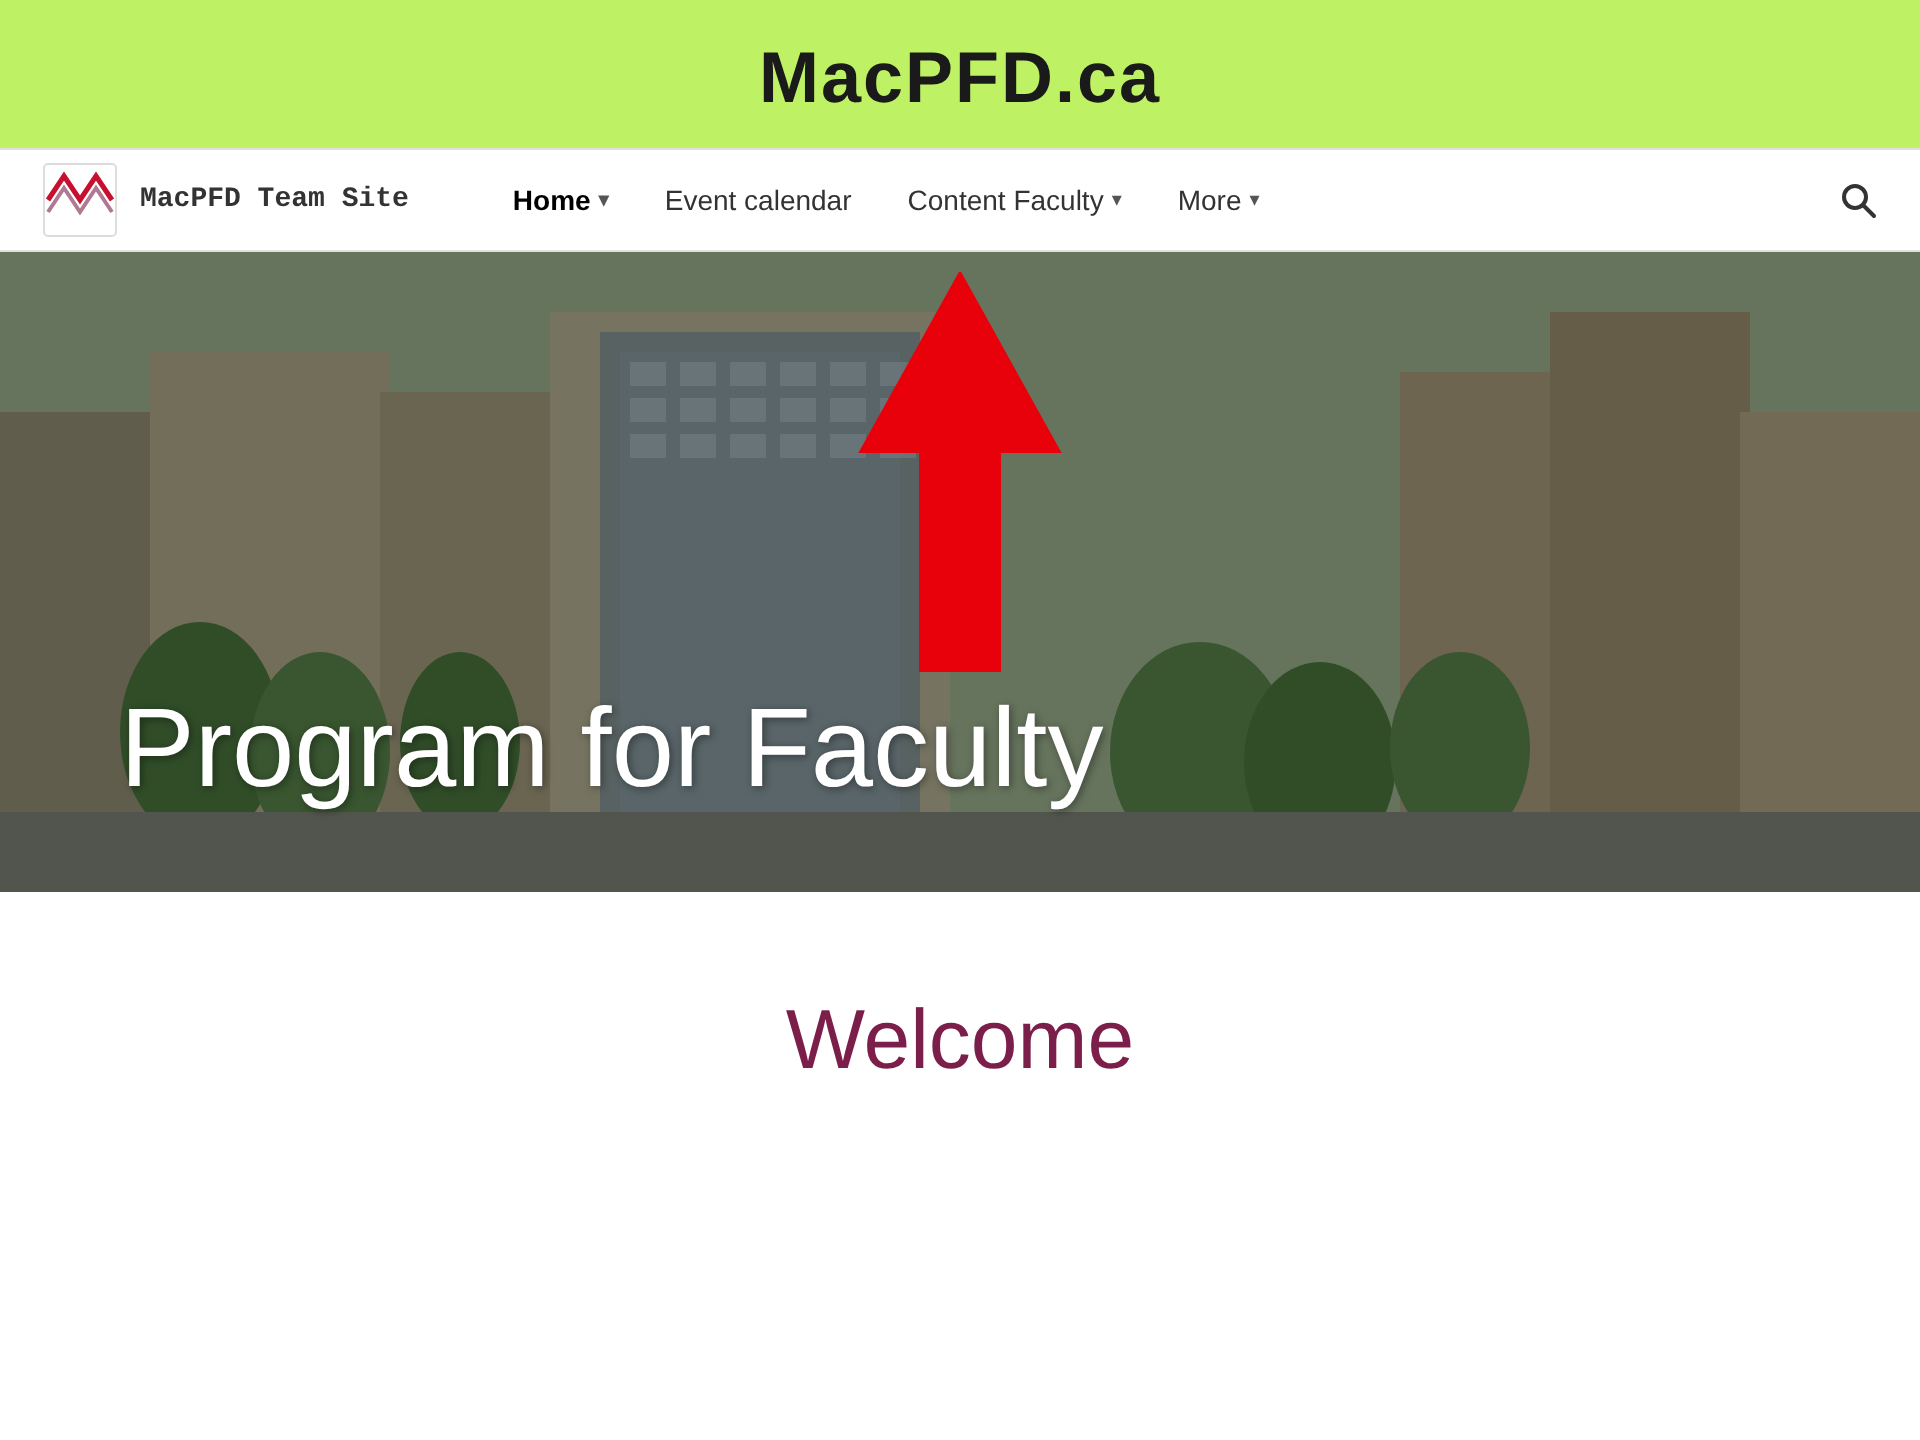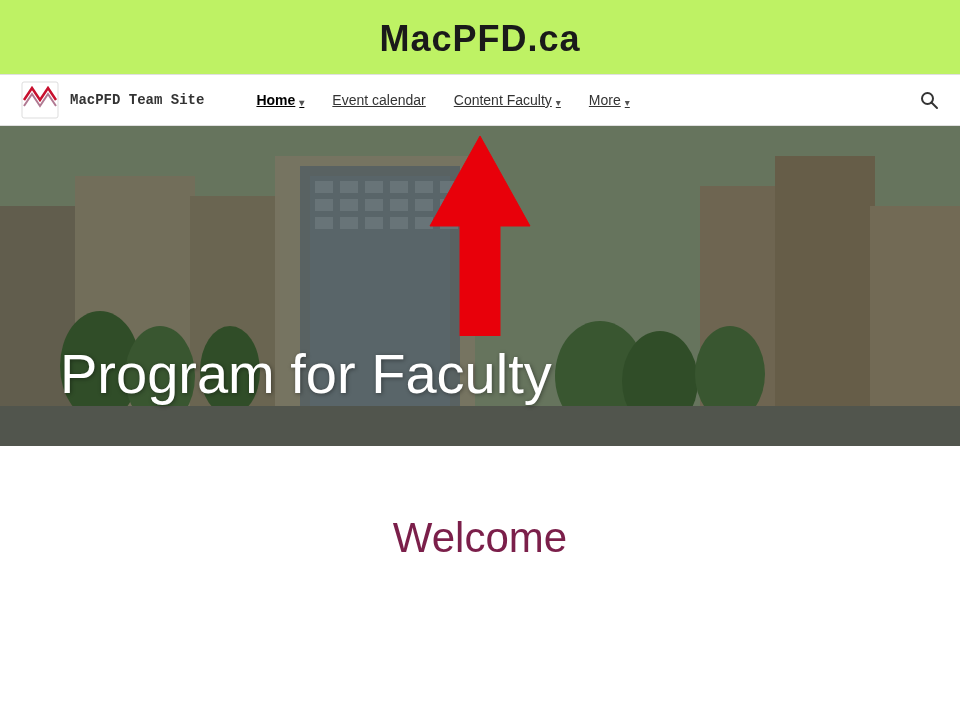--- a/index.html
+++ b/index.html
@@ -50,24 +50,23 @@
       align-items: center;
       gap: 4px;
       flex: 1;
     }
     .nav-item {
       padding: 6px 12px;
       font-size: 14px;
       color: #333;
       cursor: pointer;
       display: flex;
-      align-items: flex-end;
+      align-items: center;
       gap: 4px;
       white-space: nowrap;
-      text-decoration: underline;
     }
     .nav-item.active {
       font-weight: 700;
       color: #000;
     }
     .nav-item .chevron {
       font-size: 10px;
       color: #555;
     }
     .navbar-search {
@@ -96,21 +95,21 @@
       font-size: 56px;
       font-weight: 300;
       line-height: 1.15;
       font-family: Arial, sans-serif;
       text-shadow: 1px 1px 4px rgba(0,0,0,0.4);
     }
 
     
     .welcome-section {
       text-align: center;
-      padding: 68px 0 30px;
+      padding: 50px 0 30px;
       background: #fff;
     }
     .welcome-text {
       font-size: 42px;
       font-weight: 300;
       color: #7b1f4a;
       font-family: Arial, sans-serif;
     }
   </style>
 </head>

